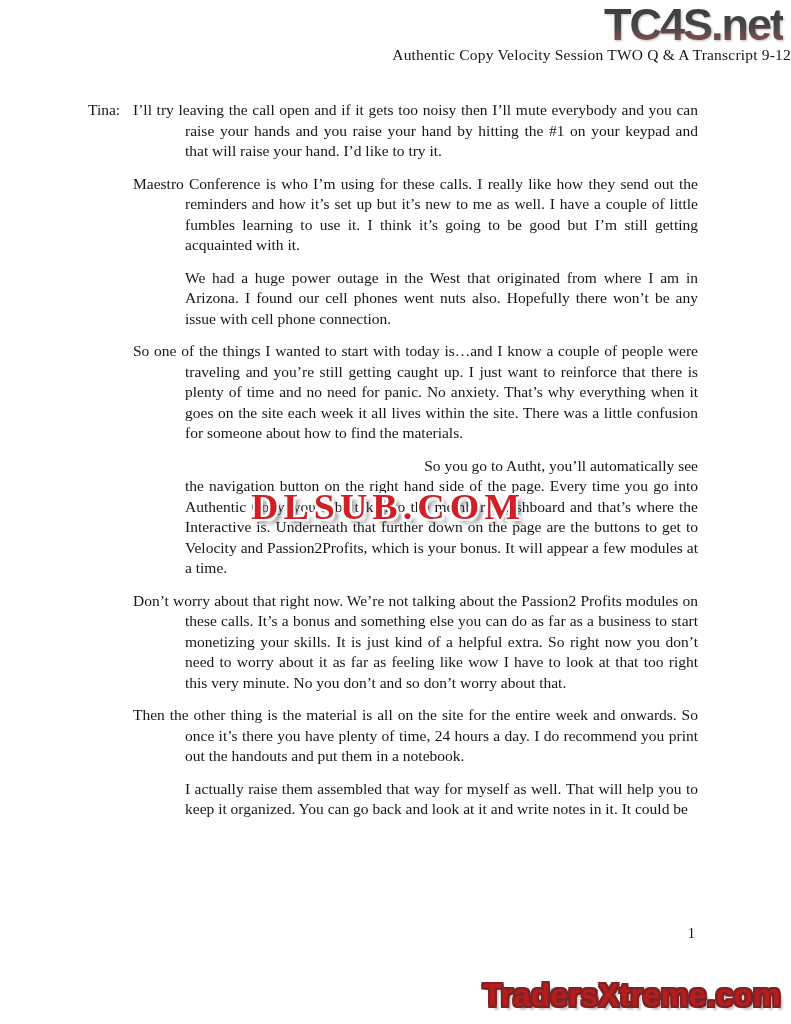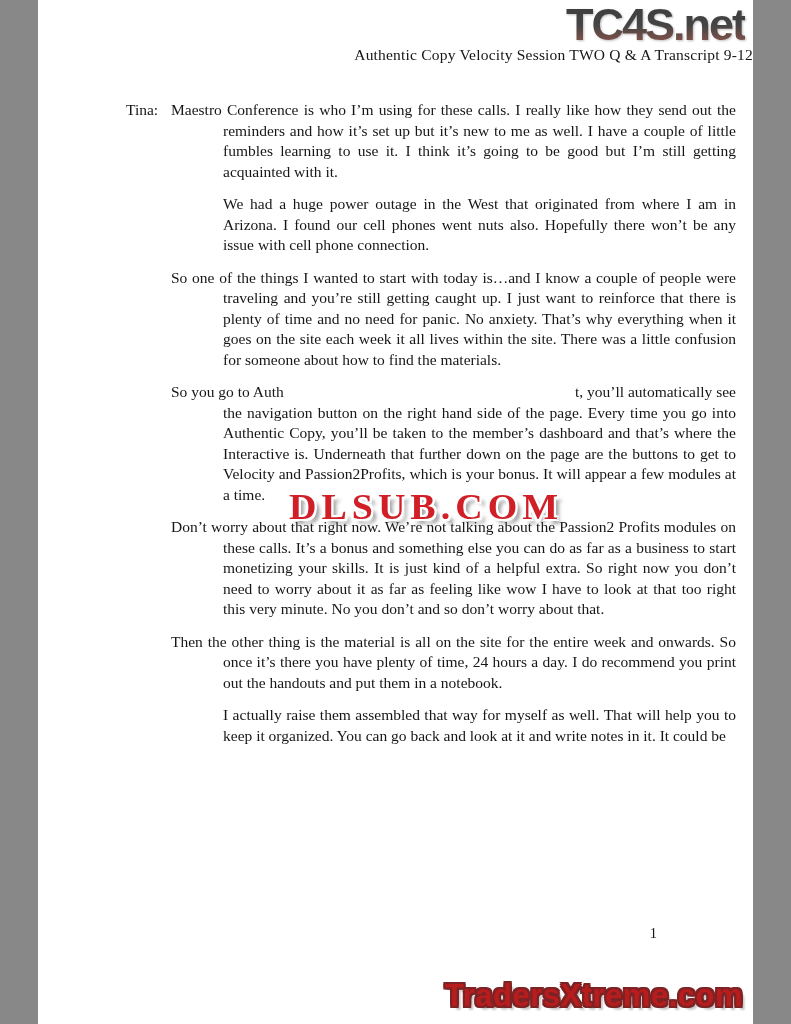--- a/index.html
+++ b/index.html
@@ -1,18 +1,18 @@
 <!DOCTYPE html>
 <html><head>
 <meta charset="utf-8">
 <style>
   html,body { margin:0; padding:0; background:#888; }
   .page {
     position:relative;
-    width:715px; height:1024px;
+    width:791px; height:1024px;
     margin:0 auto;
     background:#ffffff;
     font-family:"Liberation Serif", serif;
     color:#161616;
     overflow:hidden;
   }
 
   
   .logo {
     position:absolute; top:2px; right:8px;
@@ -46,21 +46,21 @@
     position:absolute; left:0; top:0;
   }
   .para { text-align:justify; margin:0 0 12px 97px; }
   .para.hang { text-indent:-52px; }
   .para:last-child { margin-bottom:0; }
 
   
   .wm-line1 {
     margin-left:-52px;
     display:flex;
-    justify-content:space-between;
+    justify-content:flex-end;
     white-space:nowrap;
   }
 
   
   .watermark {
     position:absolute; left:251px; top:487px;
     z-index:5;
     font-family:"Liberation Serif", serif;
     font-weight:bold;
     font-size:38px;
@@ -105,20 +105,21 @@
 
 <div class="page">
 
   <div class="logo">TC4S.net</div>
 
   <div class="title">Authentic Copy Velocity Session TWO Q &amp; A Transcript 9-12</div>
 
   <div class="transcript">
     <span class="speaker">Tina:</span>
 
+    <p class="para hang">I’ll try leaving the call open and if it gets too noisy then I’ll mute everybody and you can raise your hands and you raise your hand by hitting the #1 on your keypad and that will raise your hand. I’d like to try it.</p>
     <p class="para hang">Maestro Conference is who I’m using for these calls. I really like how they send out the reminders and how it’s set up but it’s new to me as well. I have a couple of little fumbles learning to use it. I think it’s going to be good but I’m still getting acquainted with it.</p>
     <p class="para">We had a huge power outage in the West that originated from where I am in Arizona. I found our cell phones went nuts also. Hopefully there won’t be any issue with cell phone connection.</p>
     <p class="para hang">So one of the things I wanted to start with today is…and I know a couple of people were traveling and you’re still getting caught up. I just want to reinforce that there is plenty of time and no need for panic. No anxiety. That’s why everything when it goes on the site each week it all lives within the site. There was a little confusion for someone about how to find the materials.</p>
 
     <div class="para">
       <div class="wm-line1">
         <span>So you go to Auth</span>
         <span>t, you’ll automatically see</span>
       </div>
       <div>the navigation button on the right hand side of the page. Every time you go into Authentic Copy, you’ll be taken to the member’s dashboard and that’s where the Interactive is. Underneath that further down on the page are the buttons to get to Velocity and Passion2Profits, which is your bonus. It will appear a few modules at a time.</div>

